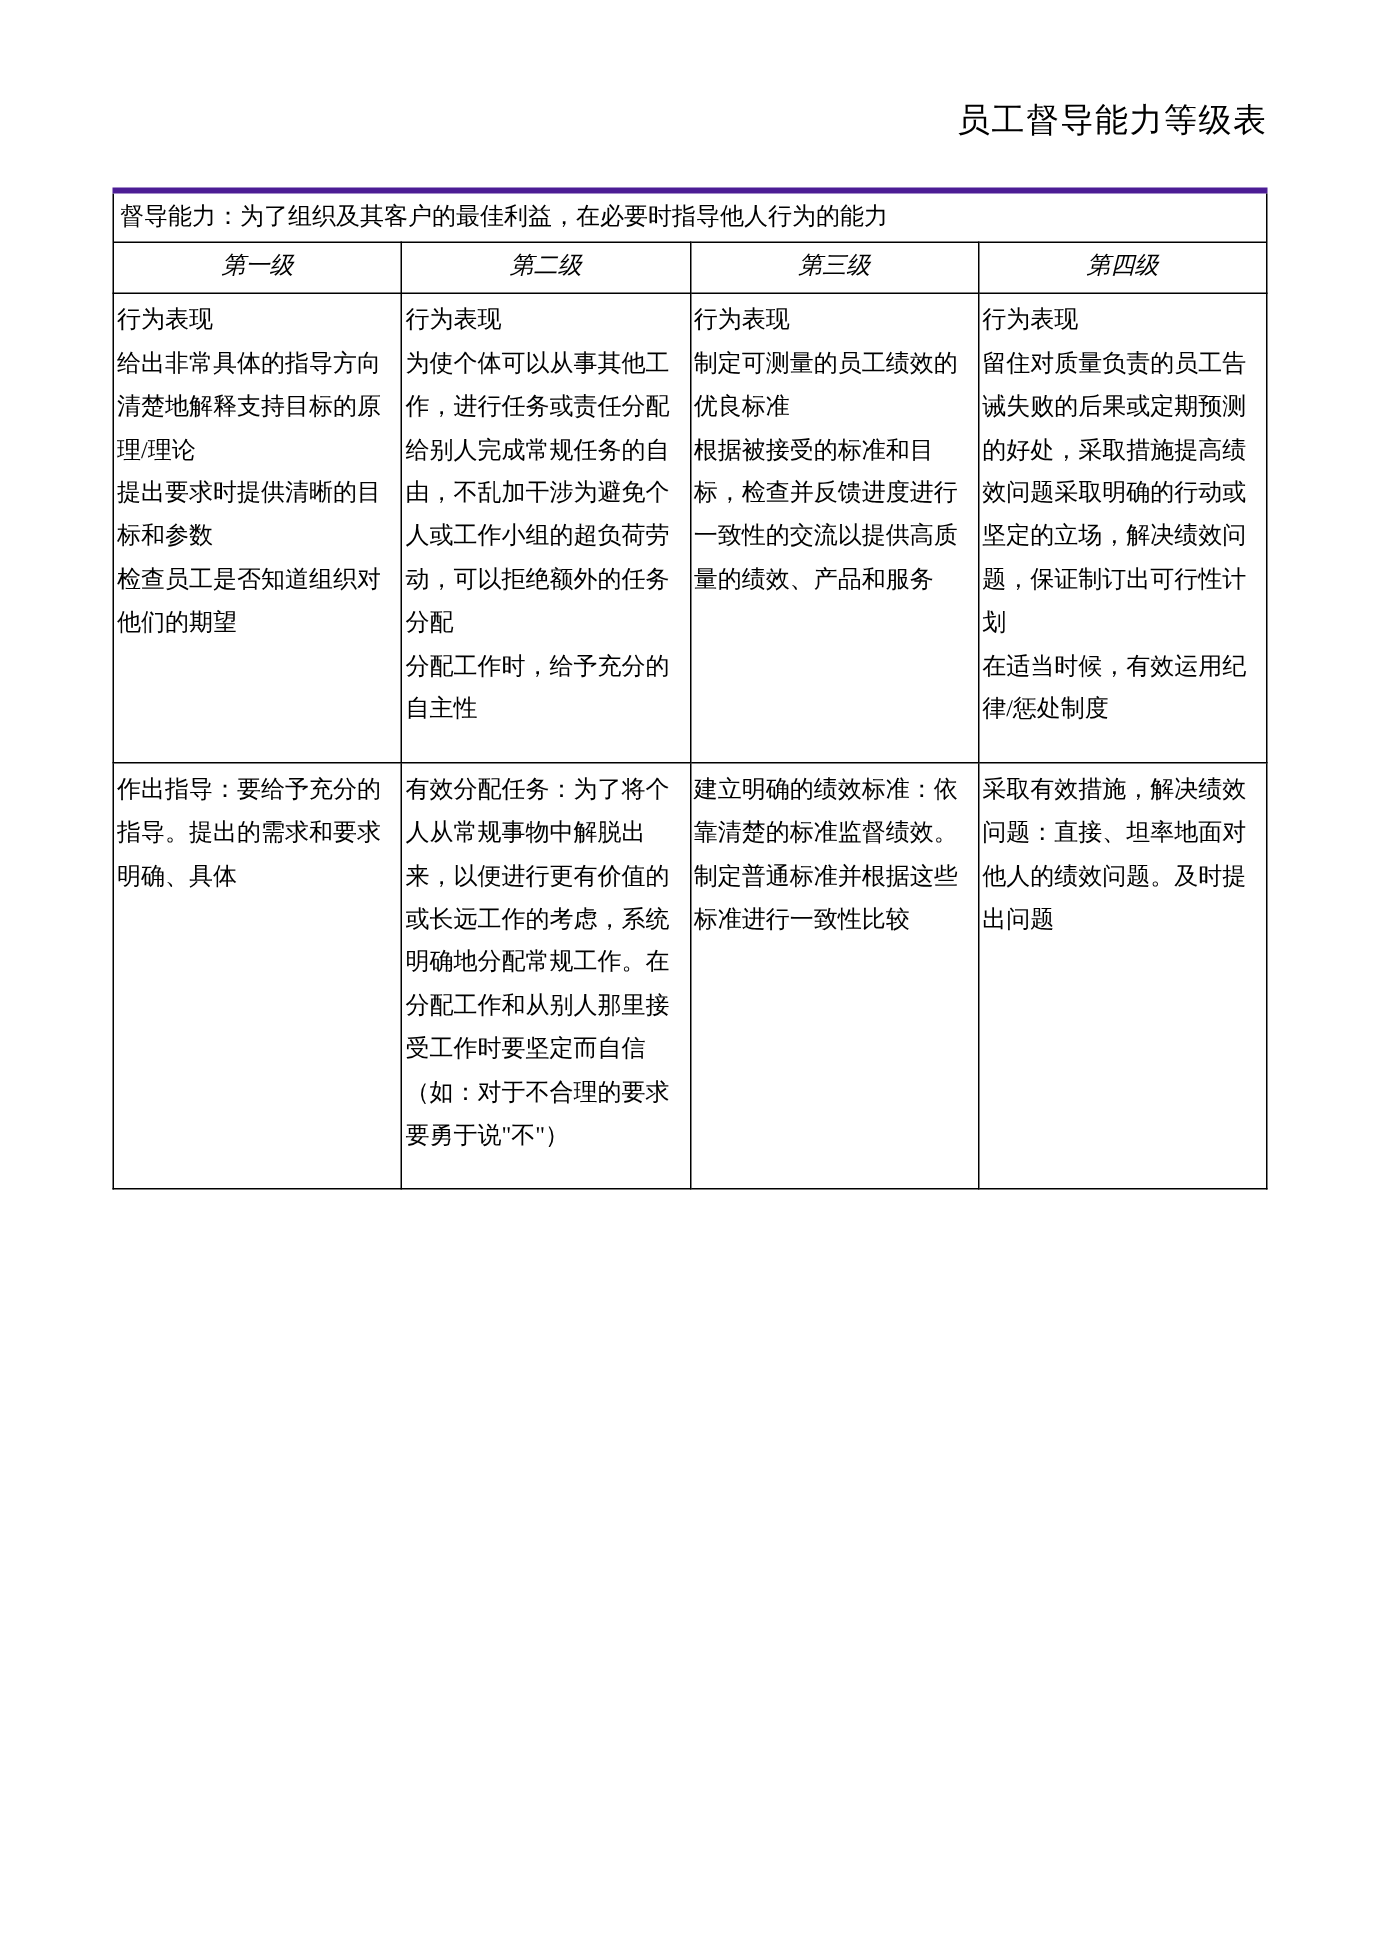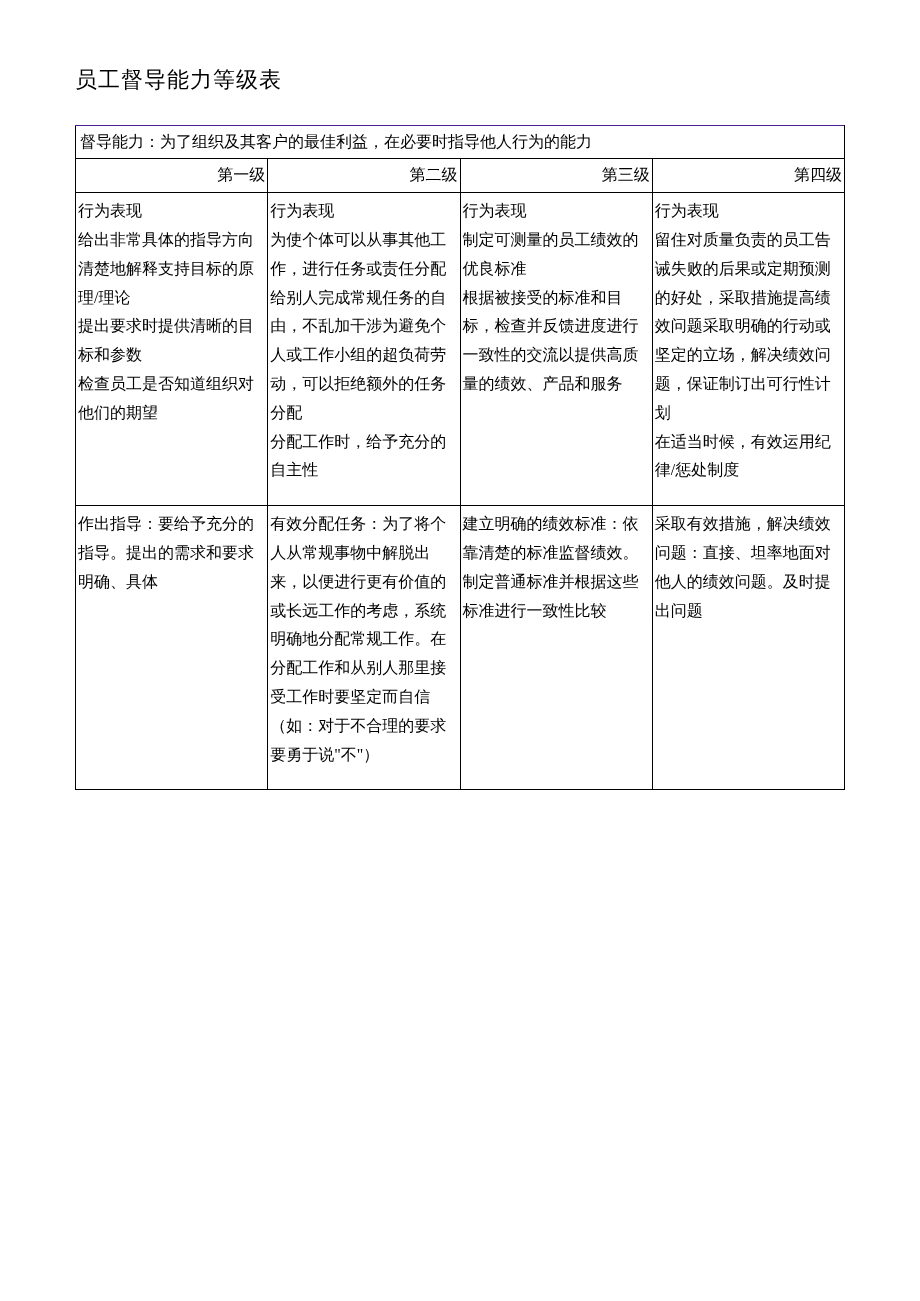--- a/index.html
+++ b/index.html
@@ -5,47 +5,48 @@
     body {
       font-family: "SimSun", "宋体", serif;
       margin: 0;
       padding: 60px 75px;
       background: #fff;
       color: #000;
       font-size: 16px;
       line-height: 1.8;
     }
     .title {
-      text-align: left;
+      text-align: right;
       font-size: 22px;
       margin-bottom: 25px;
       letter-spacing: 1px;
     }
     table {
       border-collapse: collapse;
       width: 100%;
       table-layout: fixed;
     }
     td, th {
       border: 1px solid #000;
       vertical-align: top;
       padding: 2px 4px;
       text-align: left;
       word-wrap: break-word;
       word-break: break-all;
     }
     .desc-row td {
-      border-top: 1px solid #4c1d95;
+      border-top: 4px solid #4c1d95;
       border-left: 1px solid #000;
       border-right: 1px solid #000;
       border-bottom: none;
     }
     .header-row td {
-      text-align: right;
+      text-align: center;
       padding: 2px;
+      font-style: italic;
     }
     .body-cell {
       padding: 4px 2px 20px 2px;
     }
     .multiline {
       white-space: pre-wrap;
     }
   </style>
 </head>
 <body>

